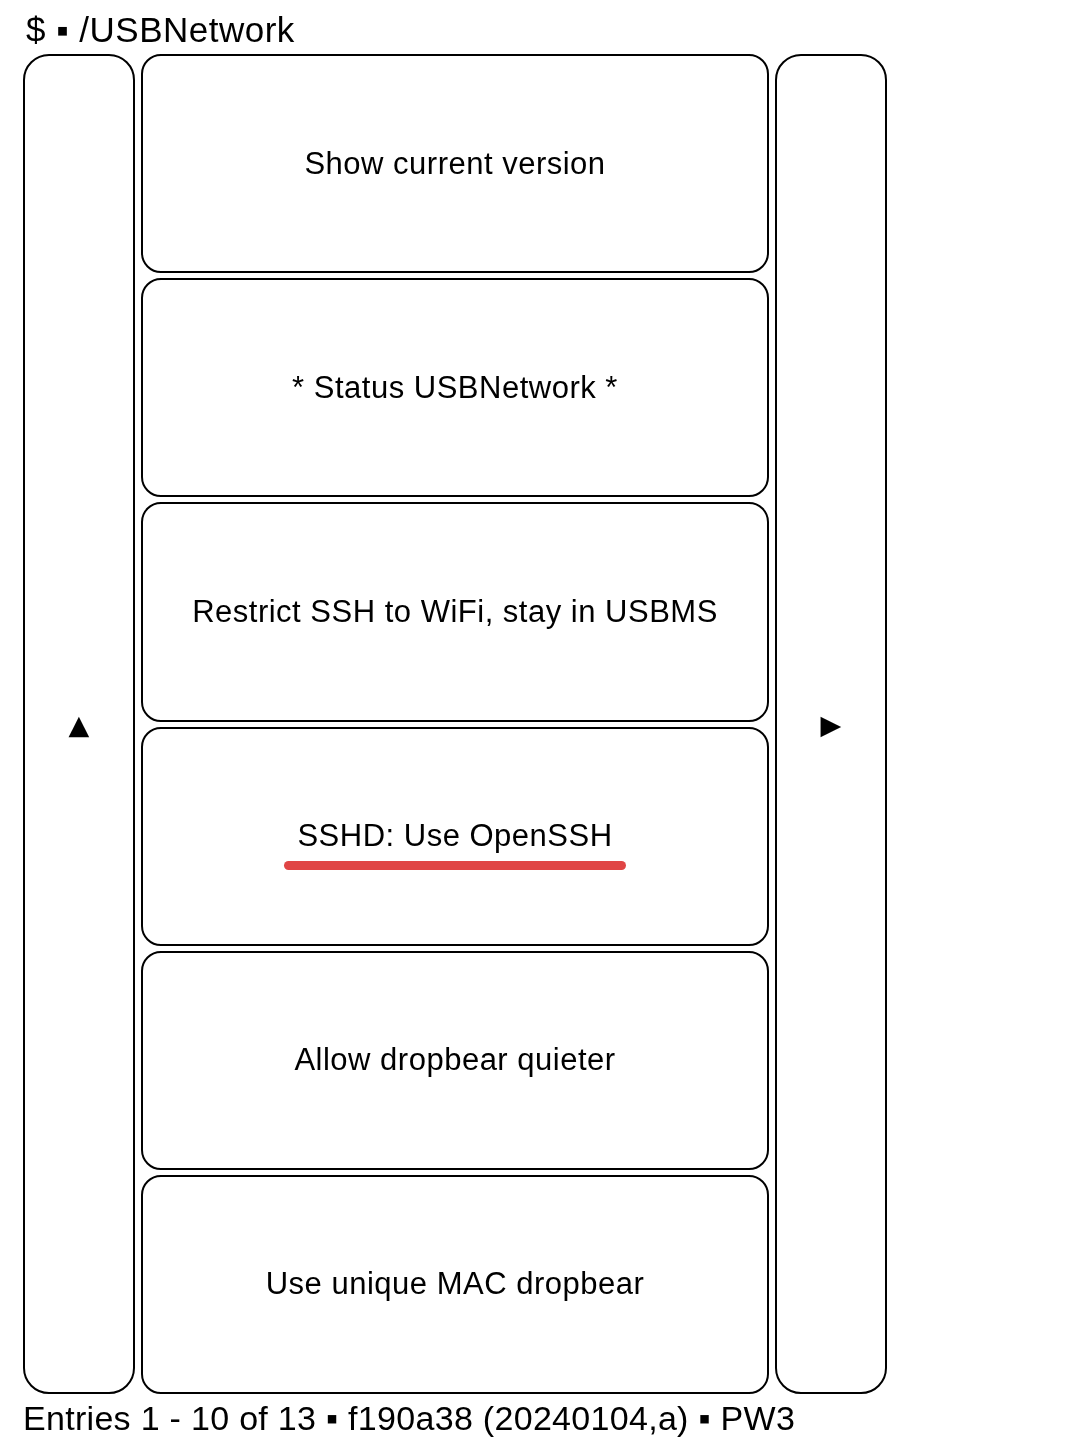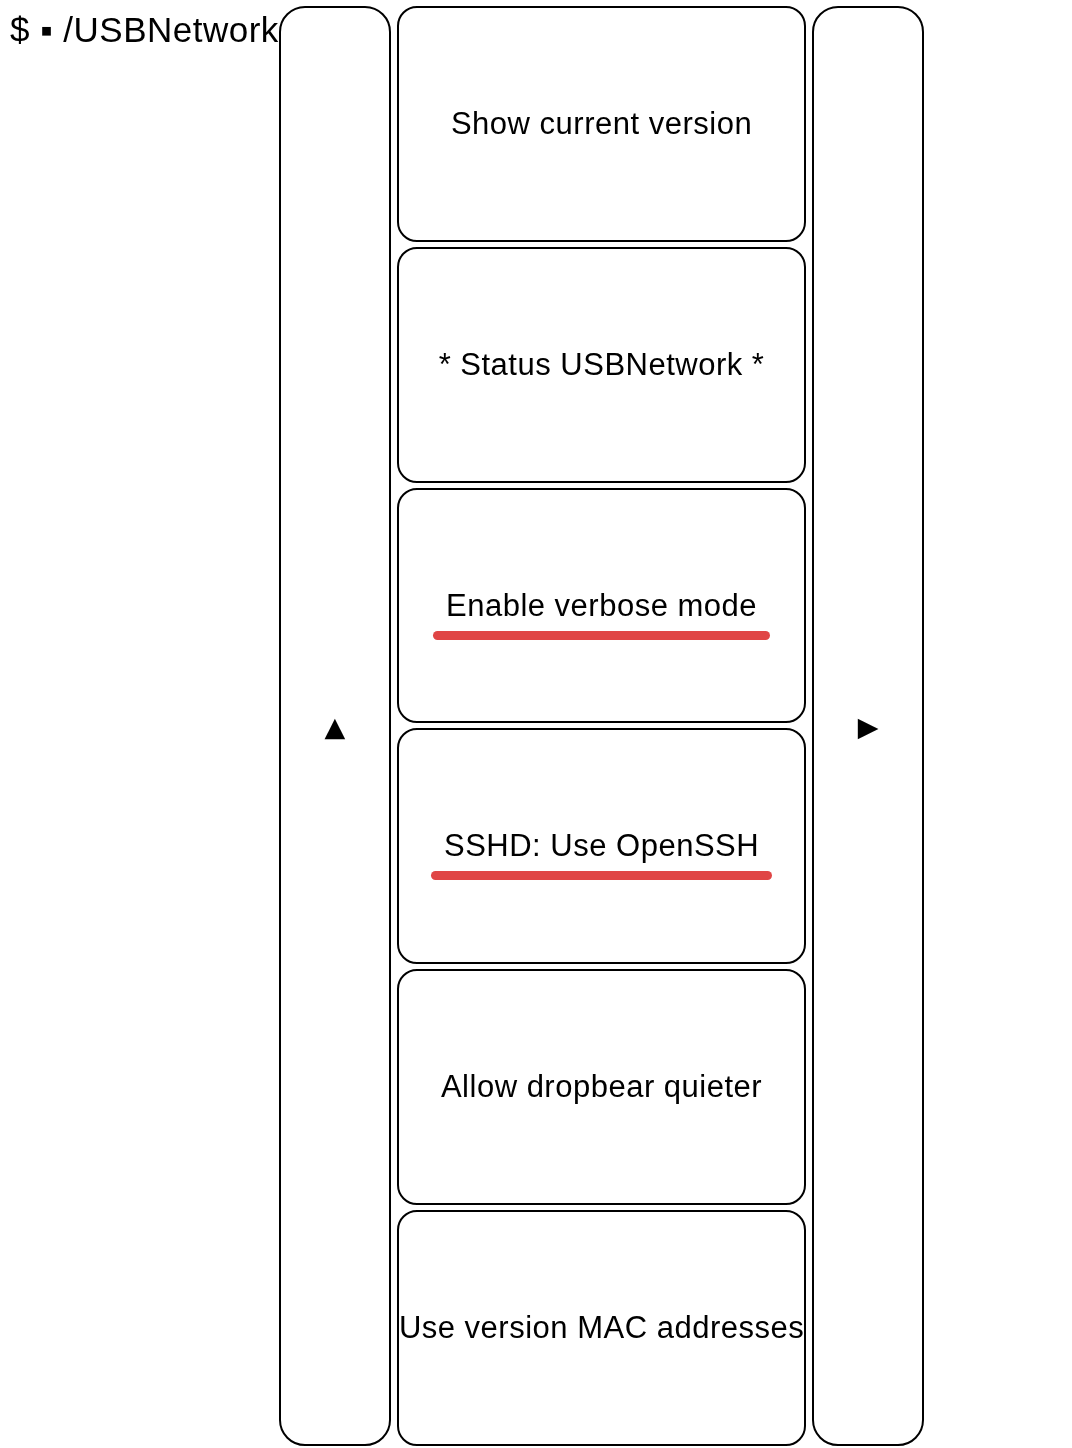--- a/index.html
+++ b/index.html
@@ -11,23 +11,24 @@
   html, body {
     width: 1072px;
     background: var(--background, #fff);
     color: var(--ink, #000);
     font-family: "Liberation Sans", sans-serif;
   }
   .page {
     width: 880px;
     height: 1448px;
     display: flex;
-    flex-direction: row;
+    flex-direction: column;
     padding: 6px 9px 2px 7px;
     background: var(--background, #fff);
+    margin-left: 16px;
   }
   .header {
     height: 48px;
     display: flex;
     align-items: center;
     padding-left: 3px;
     font-size: 35px;
     letter-spacing: 0.5px;
     flex: 0 0 auto;
   }
@@ -112,33 +113,36 @@
     </div>
 
     <div class="menu-list">
       <div class="menu-item">
         <span class="label">Show current version</span>
       </div>
       <div class="menu-item">
         <span class="label">* Status USBNetwork *</span>
       </div>
       <div class="menu-item">
-        <span class="label underlined">Enable verbose mode</span>
+        <span class="label">Restrict SSH to WiFi, stay in USBMS</span>
       </div>
       <div class="menu-item">
         <span class="label underlined">SSHD: Use OpenSSH</span>
       </div>
       <div class="menu-item">
         <span class="label">Allow dropbear quieter</span>
       </div>
       <div class="menu-item">
-        <span class="label">Use version MAC addresses</span>
+        <span class="label">Use unique MAC dropbear</span>
       </div>
     </div>
 
     <div class="side-col">
       <span class="arrow">▶</span>
     </div>
 
   </div>
 
+  <div class="footer">
+    <span>Entries 1 - 10 of 13 ▪ f190a38 (20240104,a) ▪ PW3</span>
+  </div>
 
 </div>
 
 </body></html>

